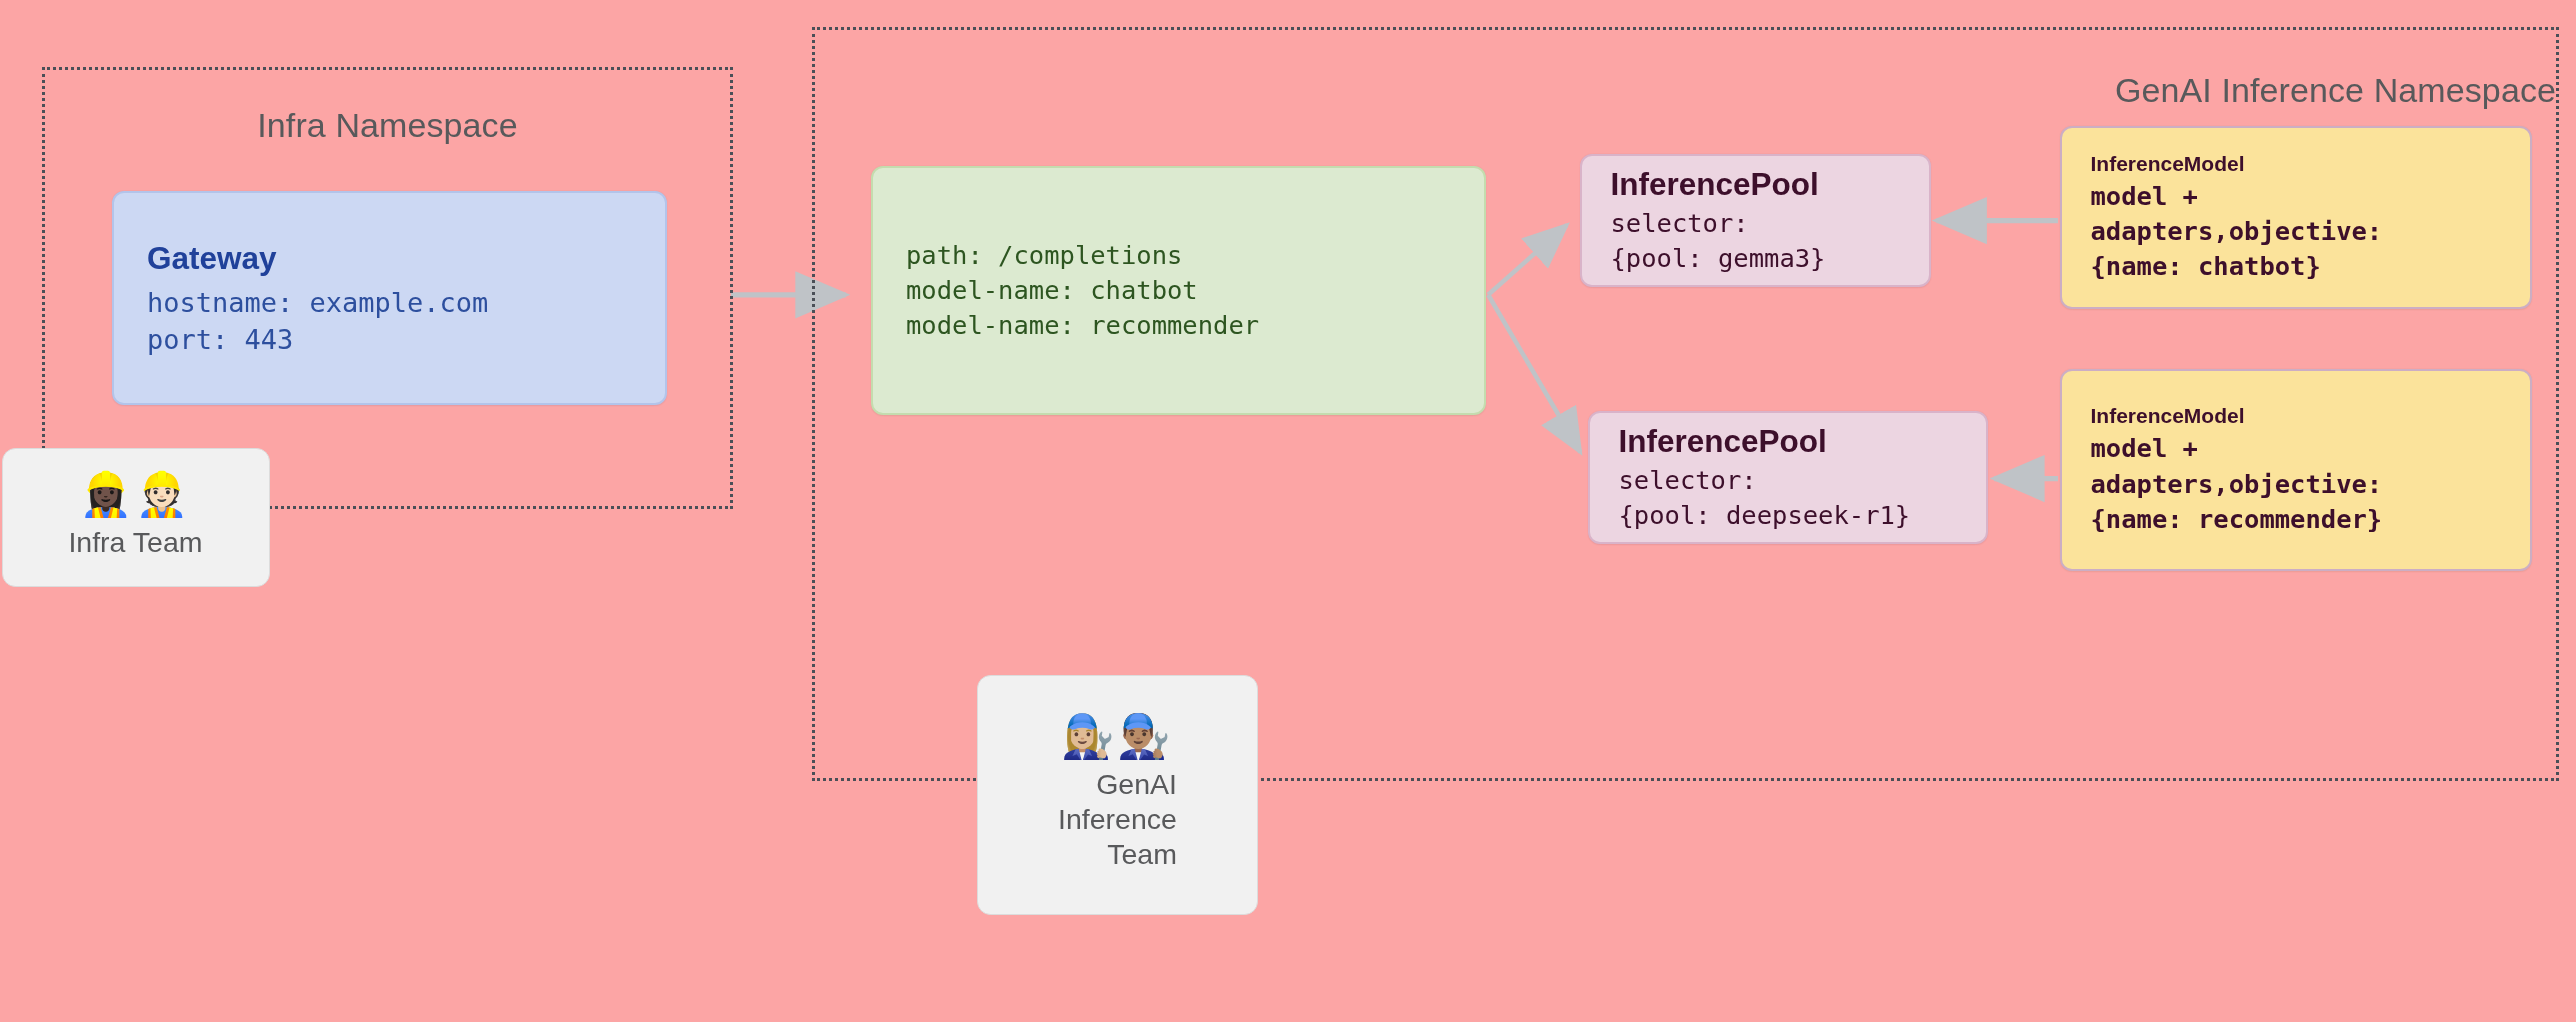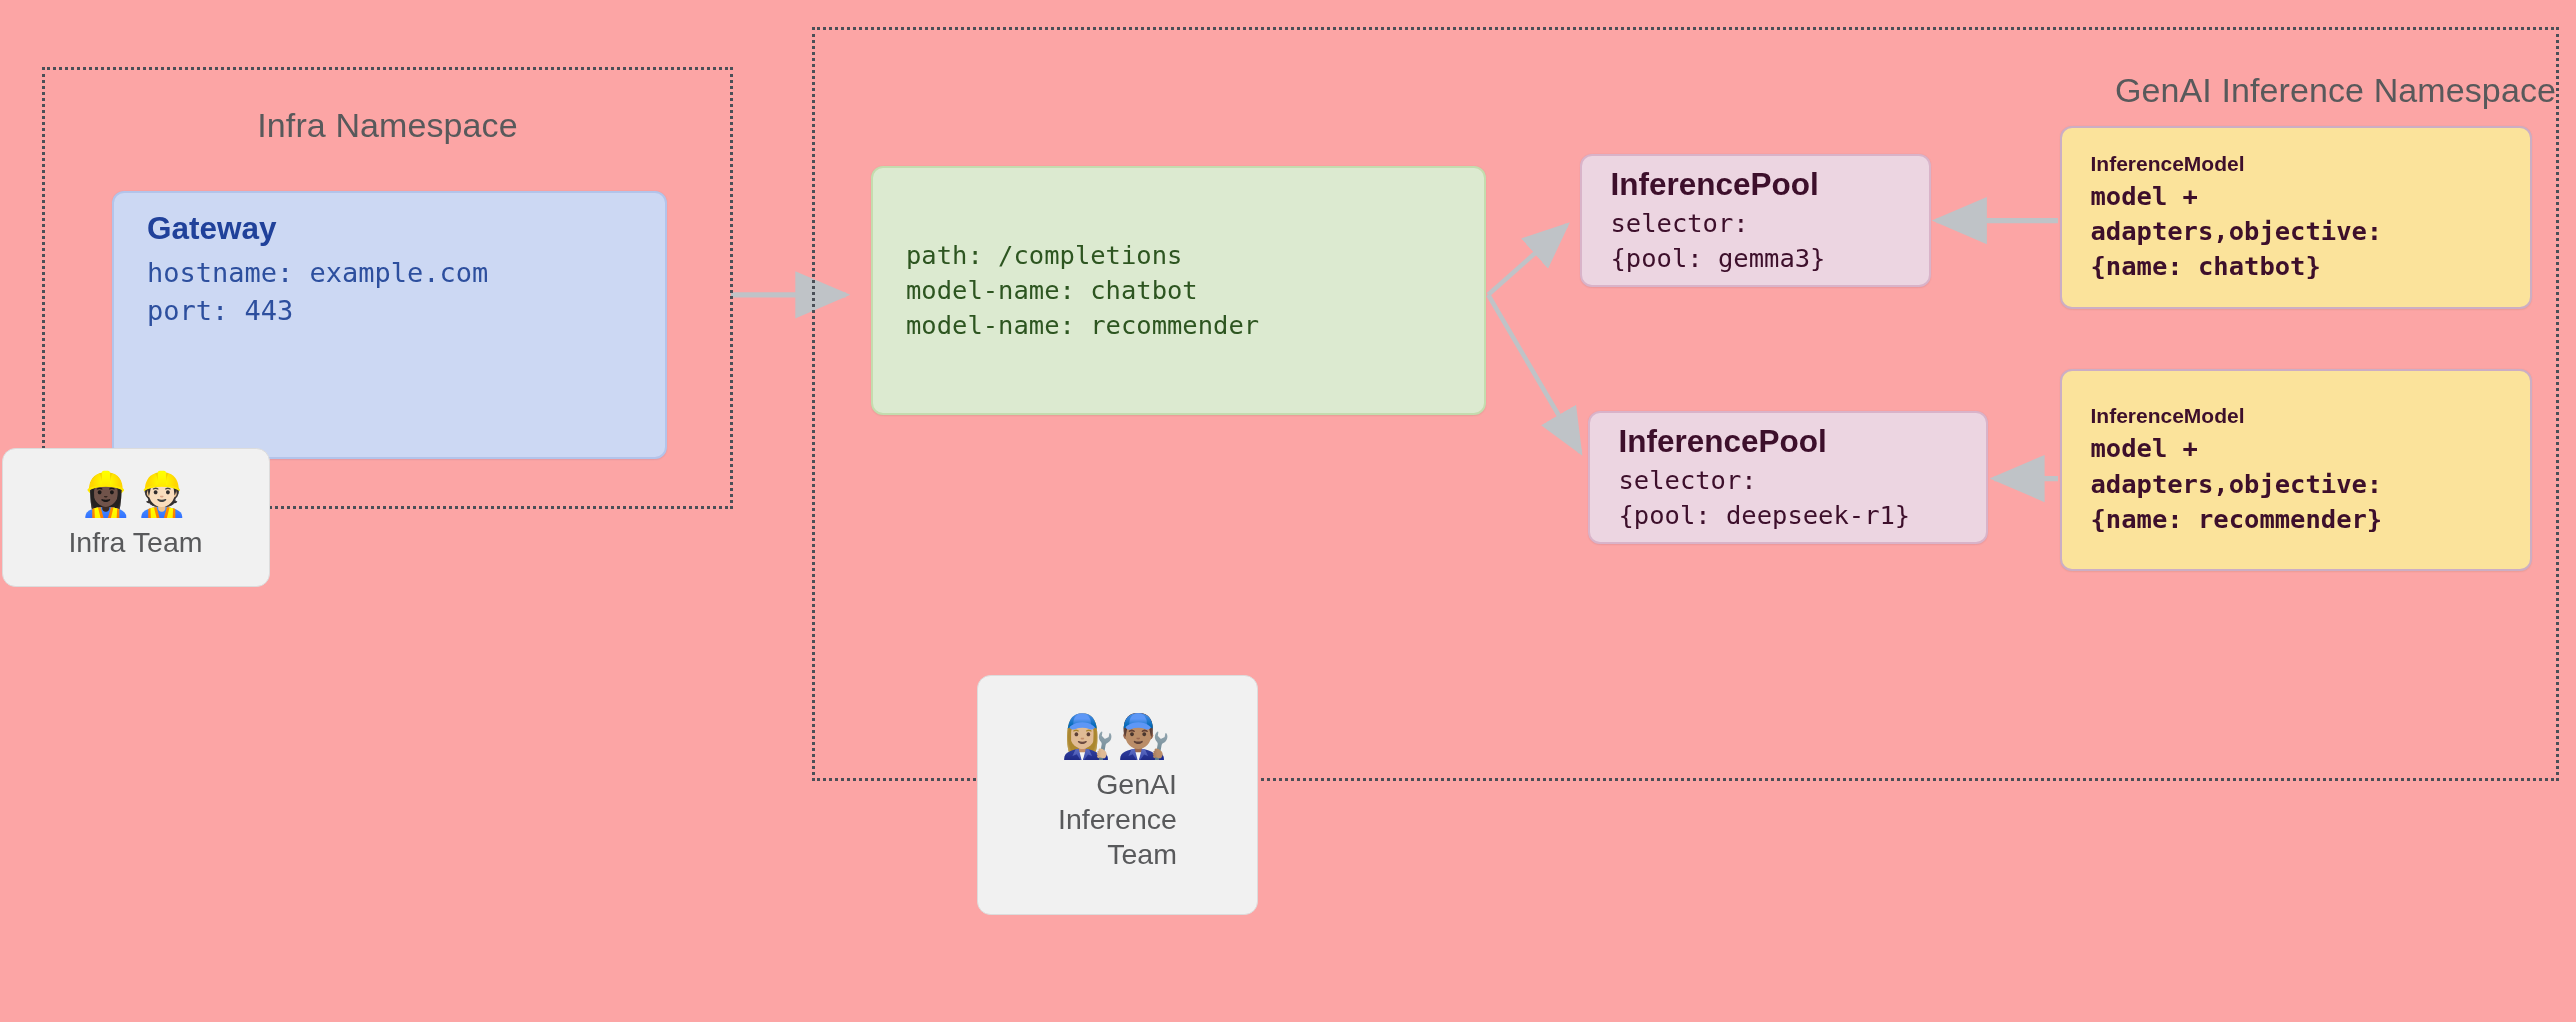--- a/index.html
+++ b/index.html
@@ -162,22 +162,22 @@
   </svg>
 
   <div class="namespace" style="left:42px; top:67px; width:691px; height:442px;">
     <div class="namespace-title" style="top:36px;">Infra Namespace</div>
   </div>
 
   <div class="namespace" style="left:812px; top:27px; width:1747px; height:754px;">
     <div class="namespace-title" style="top:41px;text-align:right;">GenAI Inference Namespace</div>
   </div>
 
-  <div class="node gateway" style="left:112px; top:191px; width:555px; height:268px;
-              display:flex; flex-direction:column; 
+  <div class="node gateway" style="left:112px; top:191px; width:555px; height:214px;
+              display:flex; flex-direction:column; justify-content:center;
               padding-left:33px;">
     <div class="title">Gateway</div>
     <div class="body">hostname: example.com
 port: 443</div>
   </div>
 
   <div class="node httproute" style="left:871px; top:166px; width:615px; height:249px;
               display:flex; flex-direction:column; justify-content:center;
               padding-left:33px;">
     <div class="body">path: /completions

